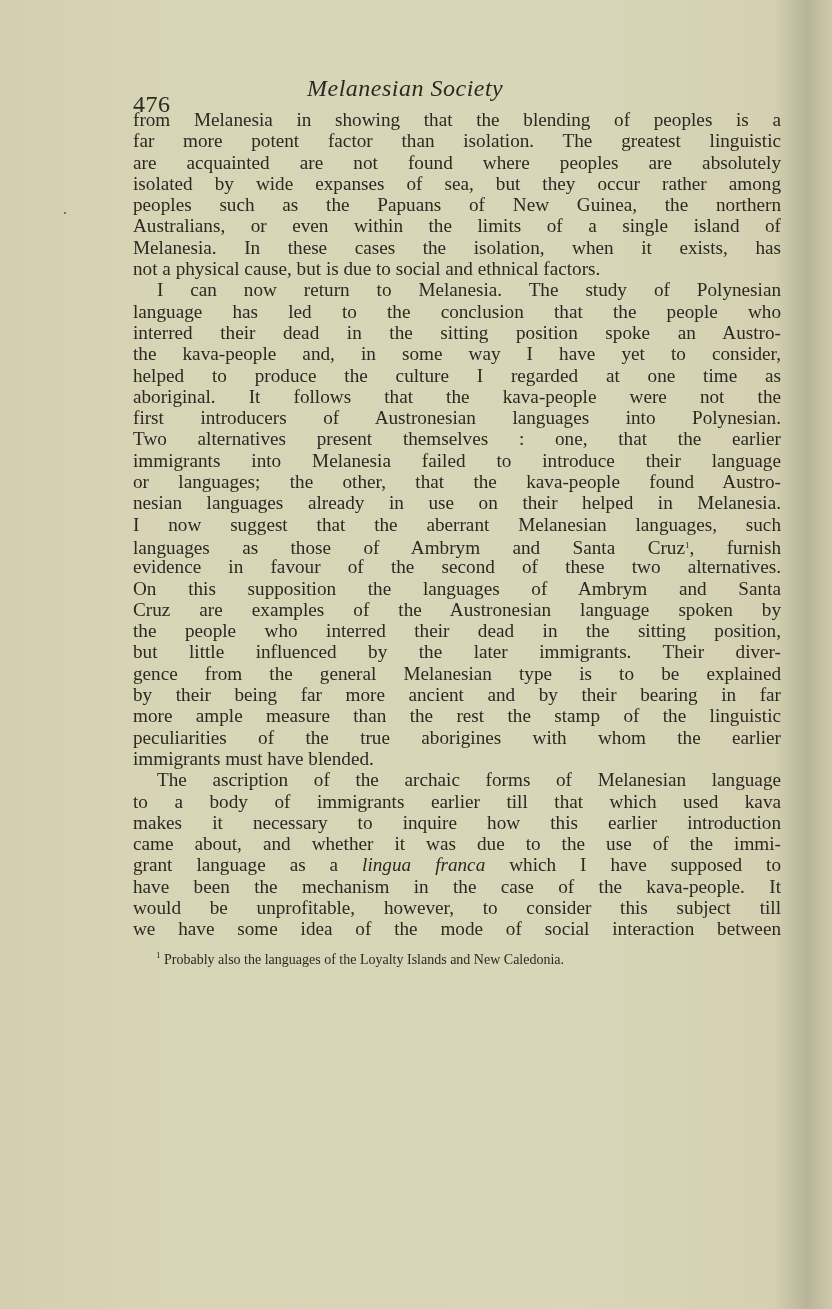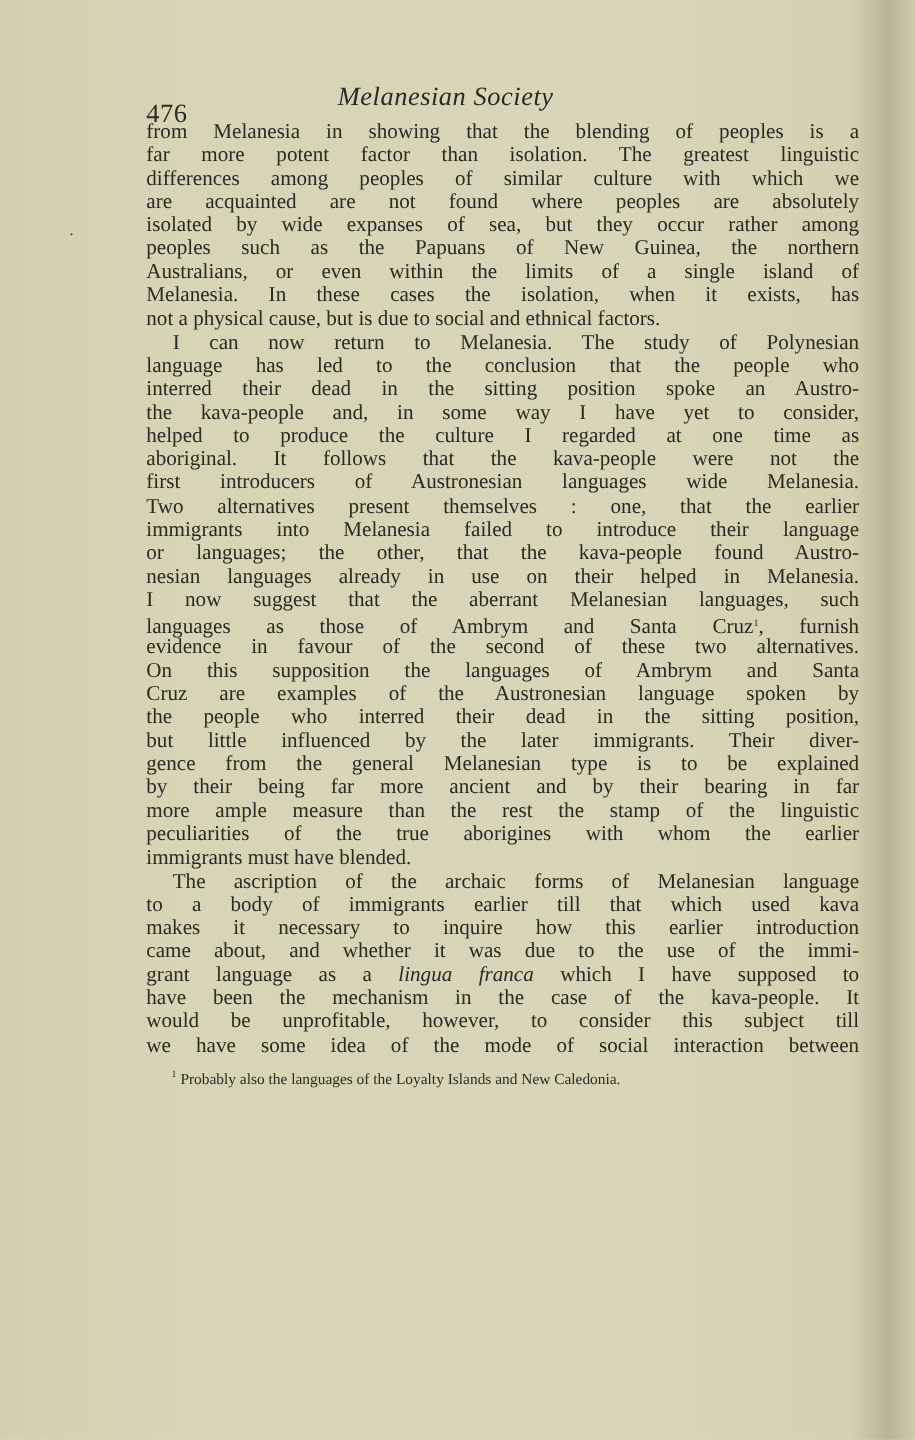--- a/index.html
+++ b/index.html
@@ -91,35 +91,34 @@
 <div class="page">
   <div class="running-head">
     <span class="page-number">476</span>
     <span class="running-title">Melanesian Society</span>
   </div>
 
   <div class="body-text">
 
     <span class="line">from Melanesia in showing that the blending of peoples is a</span>
     <span class="line">far more potent factor than isolation.  The greatest linguistic</span>
-    <span class="line">differences among peoples of similar culture with which we</span>
     <span class="line">are acquainted are not found where peoples are absolutely</span>
     <span class="line">isolated by wide expanses of sea, but they occur rather among</span>
     <span class="line">peoples such as the Papuans of New Guinea, the northern</span>
     <span class="line">Australians, or even within the limits of a single island of</span>
     <span class="line">Melanesia.  In these cases the isolation, when it exists, has</span>
     <span class="line last">not a physical cause, but is due to social and ethnical factors.</span>
 
     <span class="line indent">I can now return to Melanesia.  The study of Polynesian</span>
     <span class="line">language has led to the conclusion that the people who</span>
     <span class="line">interred their dead in the sitting position spoke an Austro-</span>
     <span class="line">the kava-people and, in some way I have yet to consider,</span>
     <span class="line">helped to produce the culture I regarded at one time as</span>
     <span class="line">aboriginal.  It follows that the kava-people were not the</span>
-    <span class="line">first introducers of Austronesian languages wide Melanesia.</span>
+    <span class="line">first introducers of Austronesian languages into Polynesian.</span>
     <span class="line">Two alternatives present themselves : one, that the earlier</span>
     <span class="line">immigrants into Melanesia failed to introduce their language</span>
     <span class="line">or languages; the other, that the kava-people found Austro-</span>
     <span class="line">nesian languages already in use on their helped in Melanesia.</span>
     <span class="line">I now suggest that the aberrant Melanesian languages, such</span>
     <span class="line"><span>languages as those of Ambrym and Santa Cruz</span><sup>1</sup><span>, furnish</span></span>
     <span class="line">evidence in favour of the second of these two alternatives.</span>
     <span class="line">On this supposition the languages of Ambrym and Santa</span>
     <span class="line">Cruz are examples of the Austronesian language spoken by</span>
     <span class="line">the people who interred their dead in the sitting position,</span>

